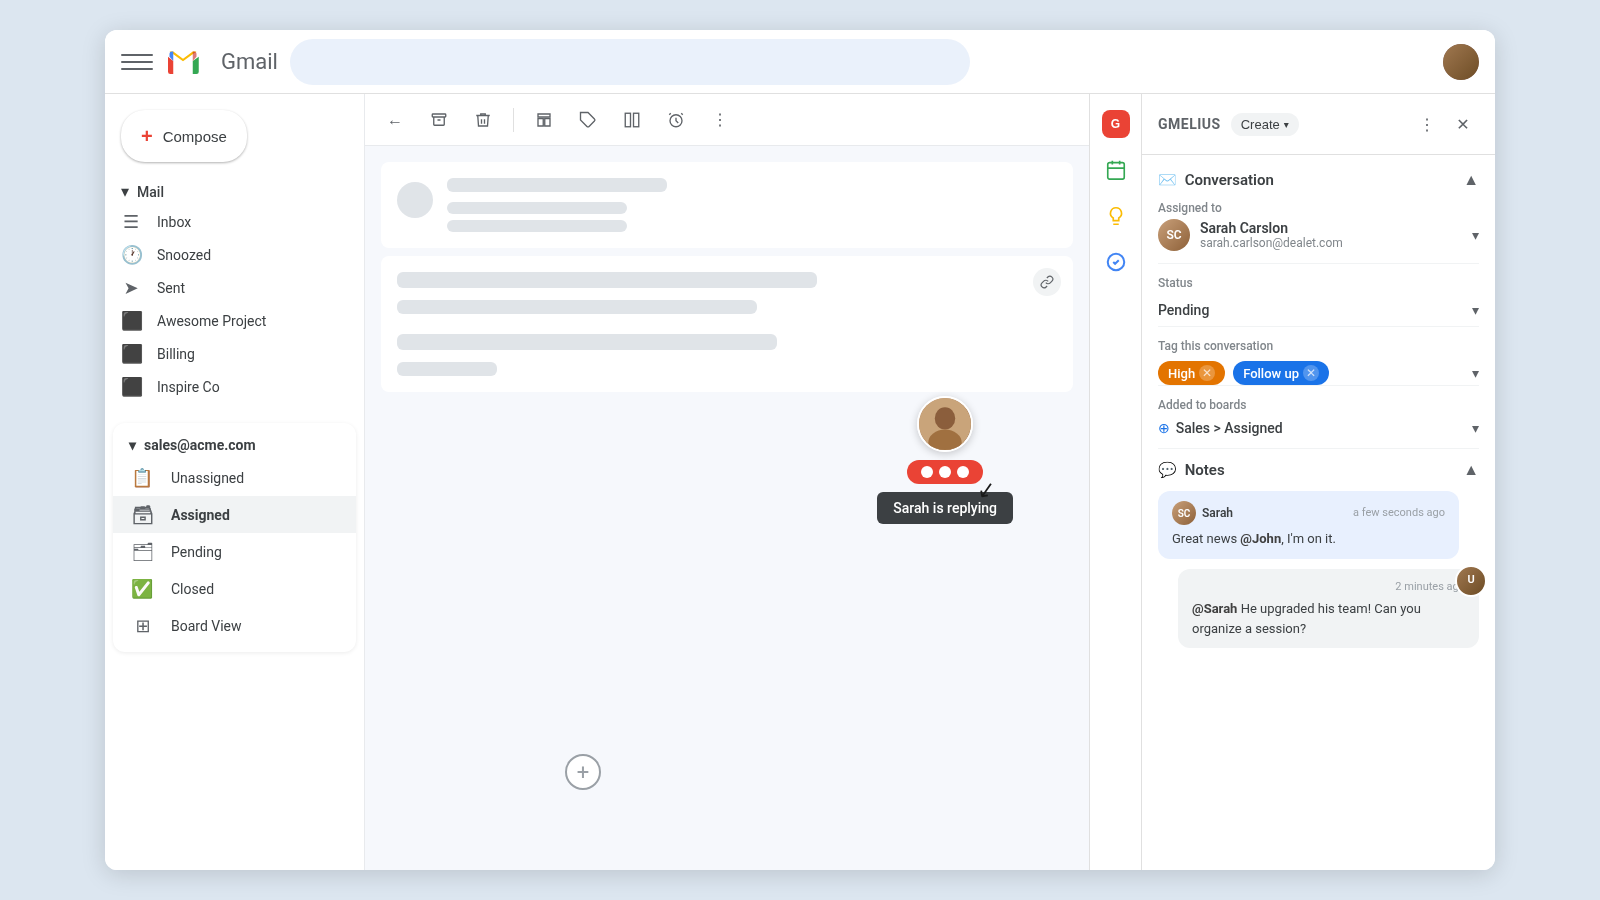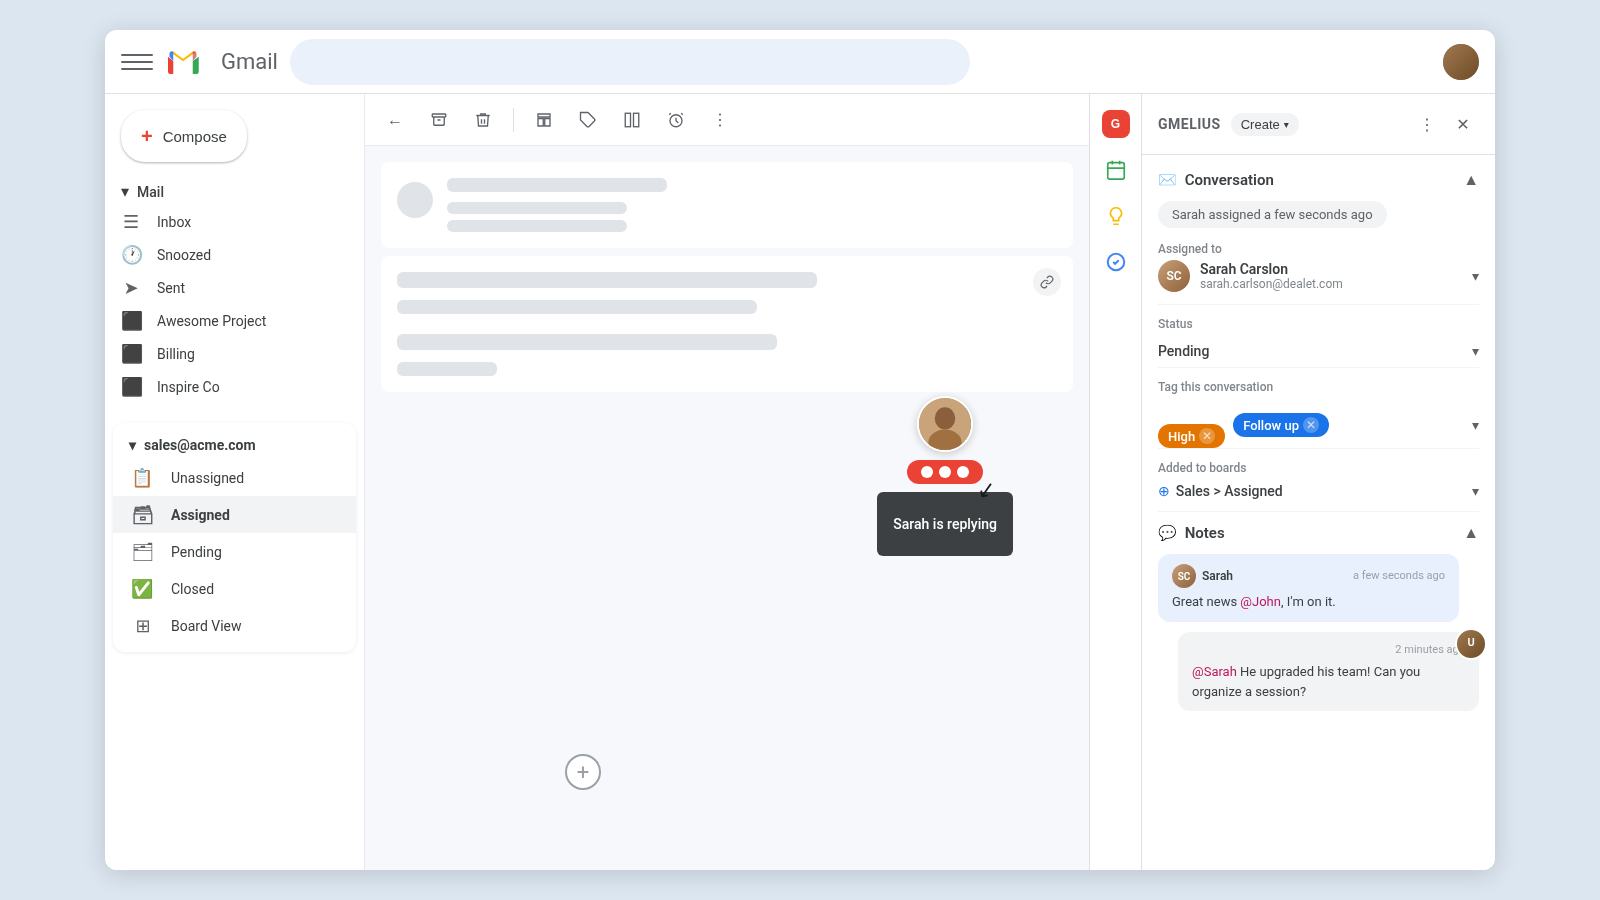--- a/index.html
+++ b/index.html
@@ -221,21 +221,21 @@
       padding: 6px 14px;
     }
     .rec-dot {
       width: 12px; height: 12px; border-radius: 50%;
       background: #fff;
     }
     .reply-tooltip {
       background: #3c4043;
       color: #fff;
       border-radius: 6px;
-      padding: 24px 16px;
+      padding: 8px 16px;
       font-size: 14px;
       font-weight: 500;
       white-space: nowrap;
     }
 
     
     .right-panel {
       width: 354px;
       background: #fff;
       border-left: 1px solid #e0e0e0;
@@ -334,21 +334,21 @@
     .status-text { font-size: 14px; color: #3c4043; font-weight: 500; }
 
     .tags-section { margin-bottom: 12px; border-bottom: 1px solid #f1f3f4; }
     .tags-label { font-size: 12px; color: #80868b; margin-bottom: 8px; font-weight: 500; }
     .tags-row { display: flex; align-items: center; gap: 8px; flex-wrap: wrap; }
     .tag {
       display: flex; align-items: center; gap: 4px;
       border-radius: 16px; padding: 4px 10px;
       font-size: 13px; font-weight: 500; color: #fff;
     }
-    .tag-high { background: #E37400; margin-top: 22px; }
+    .tag-high { background: #E37400; }
     .tag-followup { background: #1A73E8; }
     .tag-x {
       font-size: 12px; cursor: pointer; opacity: 0.8;
       background: rgba(255,255,255,0.3); border-radius: 50%;
       width: 16px; height: 16px; display: flex; align-items: center; justify-content: center;
     }
     .tags-expand {
       margin-left: auto; color: #5f6368; font-size: 14px; cursor: pointer;
     }
 
@@ -393,21 +393,21 @@
     .note-avatar {
       width: 24px; height: 24px; border-radius: 50%;
       background: linear-gradient(135deg, #c9a07a 0%, #8d6038 100%);
       font-size: 10px; font-weight: 600; color: #fff;
       display: flex; align-items: center; justify-content: center;
       flex-shrink: 0;
     }
     .note-author { font-size: 12px; font-weight: 600; color: #3c4043; }
     .note-time { font-size: 11px; color: #9aa0a6; margin-left: auto; }
     .note-text { font-size: 13px; color: #3c4043; }
-    .mention { color: #be185d; font-weight: 400; }
+    .mention { color: #404040; font-weight: 700; }
     .note-right-avatar {
       position: absolute;
       right: -8px;
       top: -4px;
       width: 32px; height: 32px; border-radius: 50%;
       background: linear-gradient(135deg, #a07850 0%, #6d4c25 100%);
       display: flex; align-items: center; justify-content: center;
       font-size: 11px; font-weight: 600; color: #fff;
       border: 2px solid #fff;
     }
@@ -661,21 +661,20 @@
 
         
         <div class="section-header">
           <div class="section-title">
             <span>✉️</span>
             <span>Conversation</span>
           </div>
           <button class="chevron-btn">▲</button>
         </div>
 
-        <div class="activity-pill">Sarah assigned a few seconds ago</div>
 
         
         <div class="field-label">Assigned to</div>
         <div class="field-row">
           <div class="assignee-avatar">SC</div>
           <div class="assignee-info">
             <div class="assignee-name">Sarah Carslon</div>
             <div class="assignee-email">sarah.carlson@dealet.com</div>
           </div>
           <span class="dropdown-arrow">▾</span>

